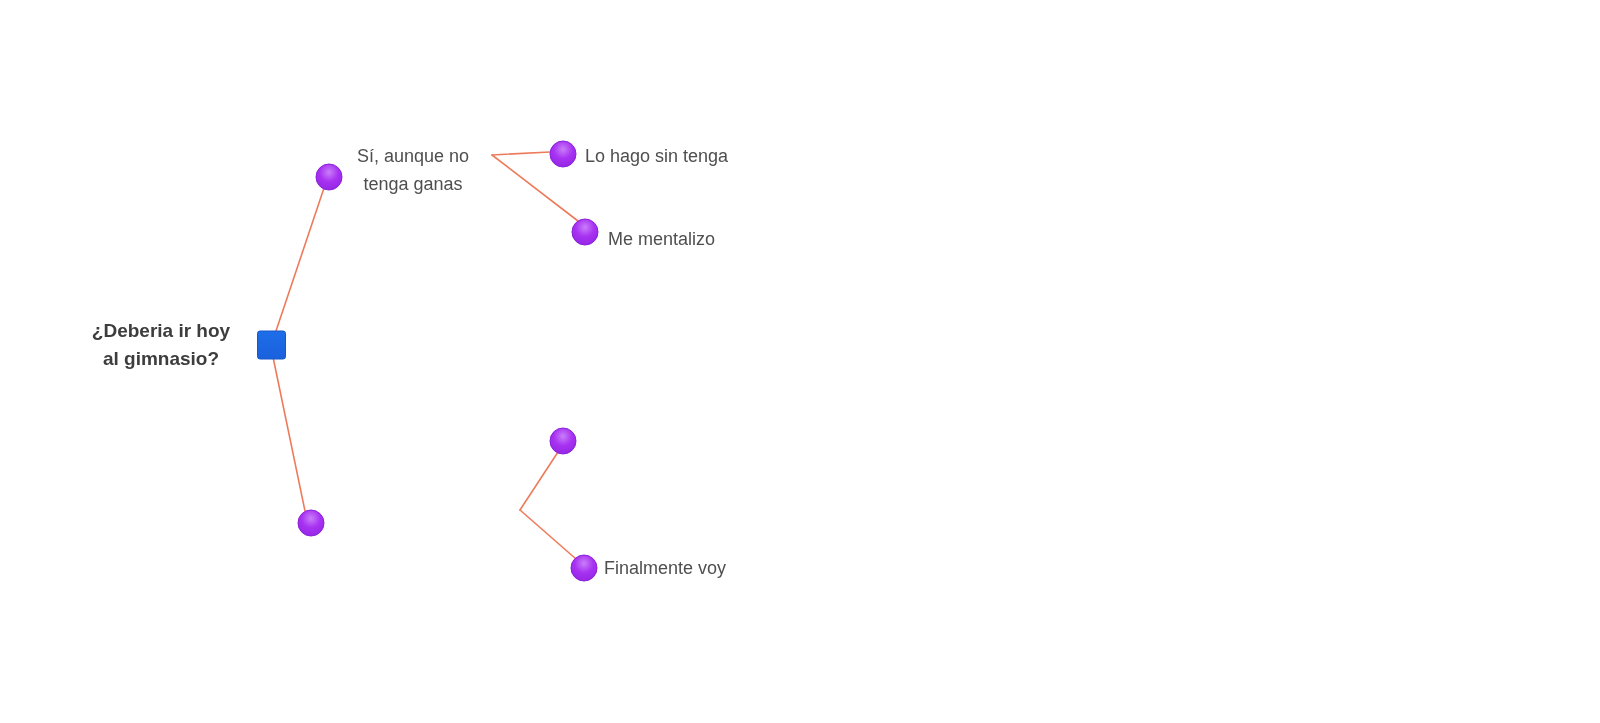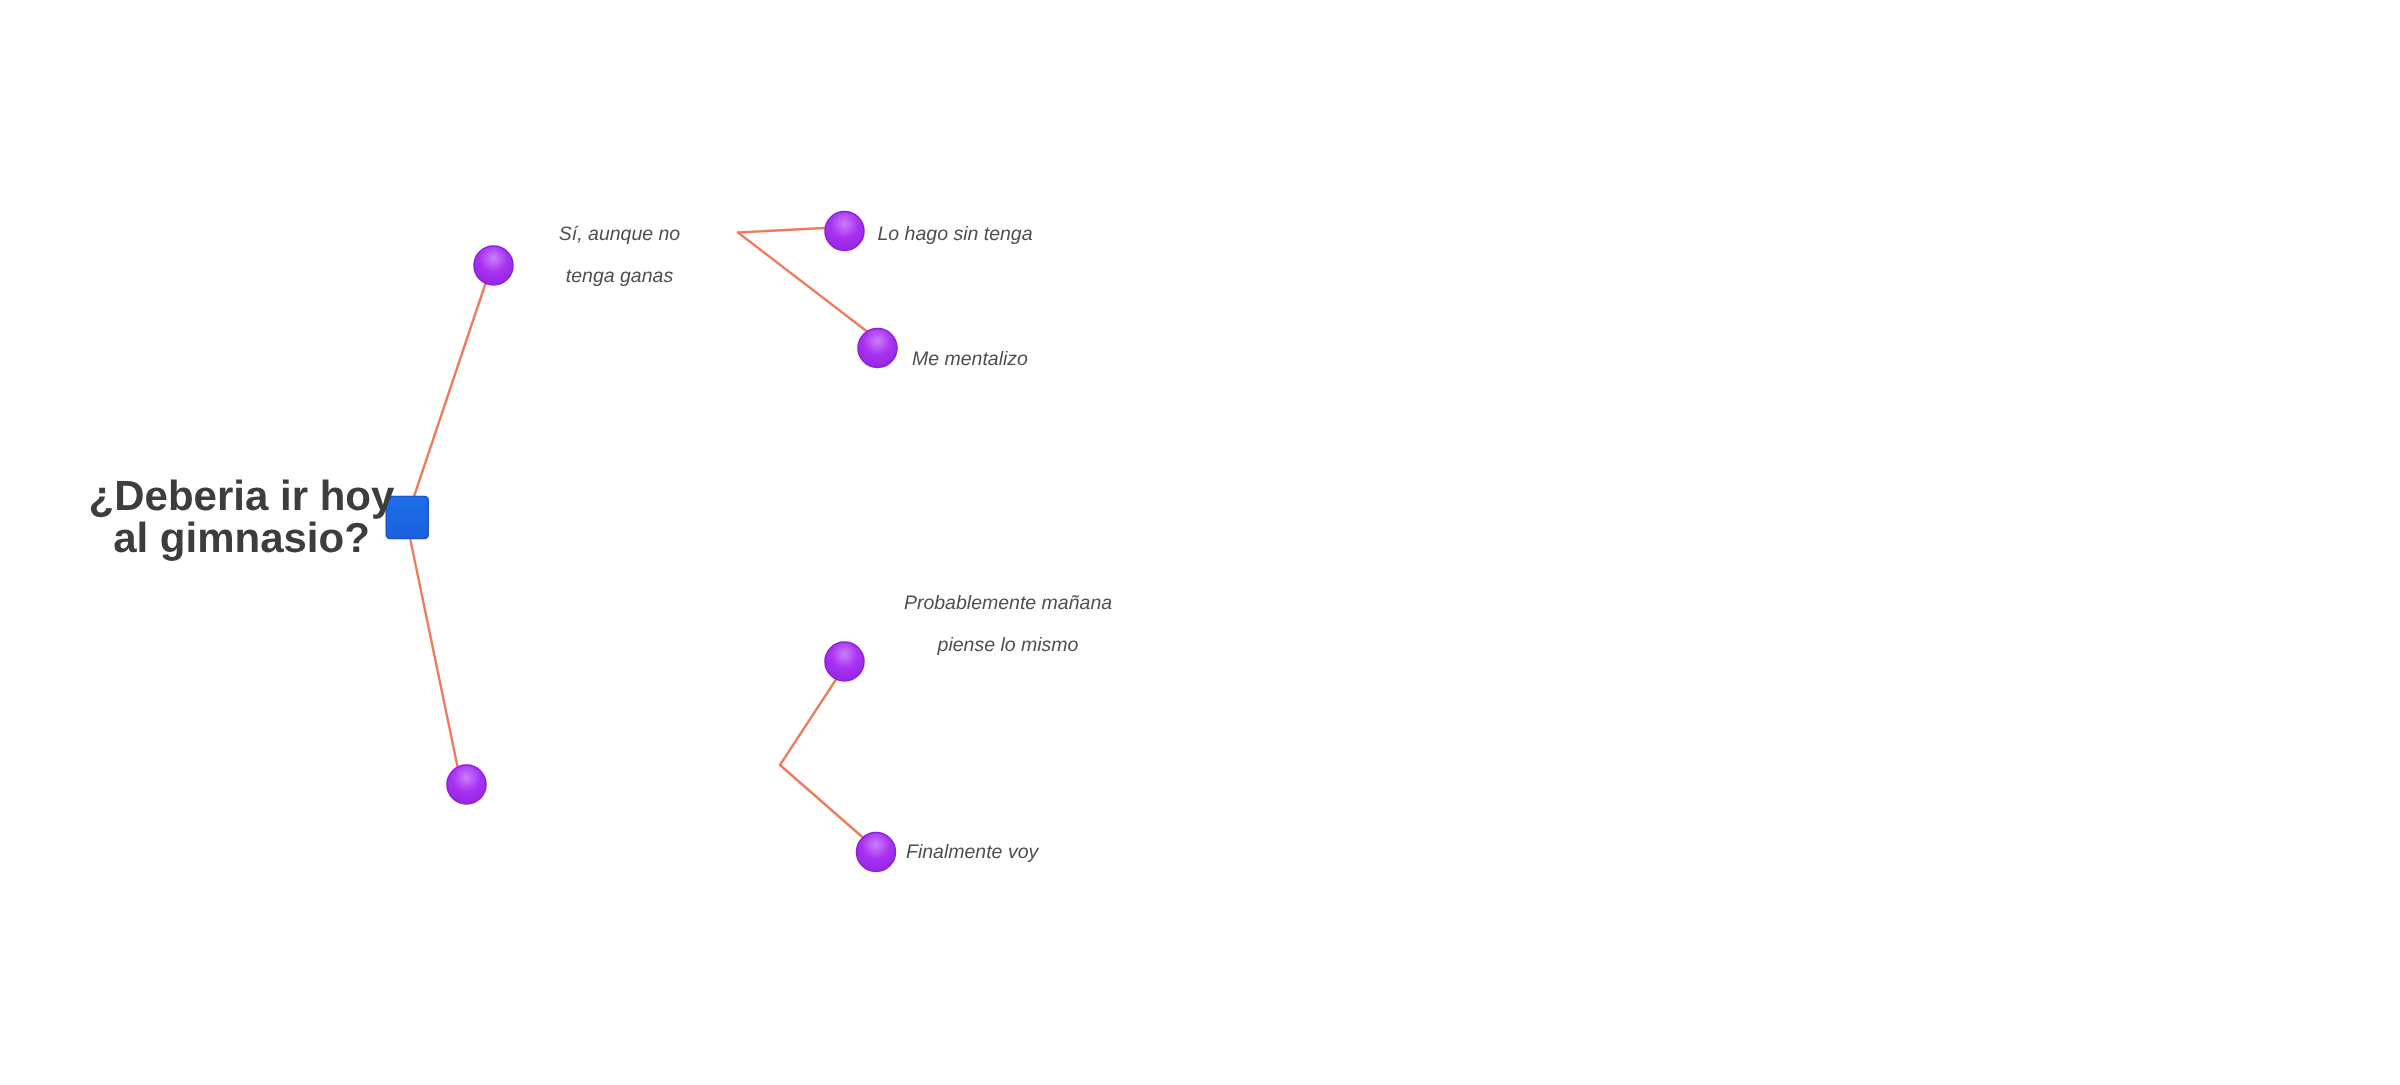--- a/index.html
+++ b/index.html
@@ -42,35 +42,34 @@
   }
   .stop-hi{stop-color:var(--branch-node-highlight);}
   .stop-mid{stop-color:var(--branch-node-fill);}
   .stop-dark{stop-color:var(--branch-node-dark);}
   .stop-blue-hi{stop-color:var(--root-node-fill);}
   .stop-blue-lo{stop-color:var(--root-node-fill-dark);}
   .label{
     position:absolute;
     white-space:pre-line;
     color:var(--label-text-color);
-    font-size:13px;
+    font-size:18px;
     line-height:28px;
-    font-style:italic;
   }
   .label.centered{
     text-align:center;
     transform:translate(-50%,-50%);
   }
   .label.left-anchored{
     transform:translateY(-50%);
   }
   .label.root-label{
     font-style:normal;
     font-weight:700;
-    font-size:28px;
+    font-size:19px;
     line-height:28px;
     color:var(--root-text-color);
   }
 </style>
 </head>
 <body>
 
 <div class="canvas">
 
   <svg class="graph" width="1600" height="723" viewBox="0 0 1600 723">
@@ -106,18 +105,16 @@
 al gimnasio?</div>
 
   <div class="label centered" style="left:413px; top:170px;">Sí, aunque no
 tenga ganas</div>
 
   <div class="label left-anchored" style="left:585px; top:156px;">Lo hago sin tenga</div>
 
   <div class="label left-anchored" style="left:608px; top:239px;">Me mentalizo</div>
 
 
-  <div class="label centered" style="left:672px; top:416px;">Probablemente mañana
-piense lo mismo</div>
 
   <div class="label left-anchored" style="left:604px; top:568px;">Finalmente voy</div>
 
 </div>
 
 </body></html>

